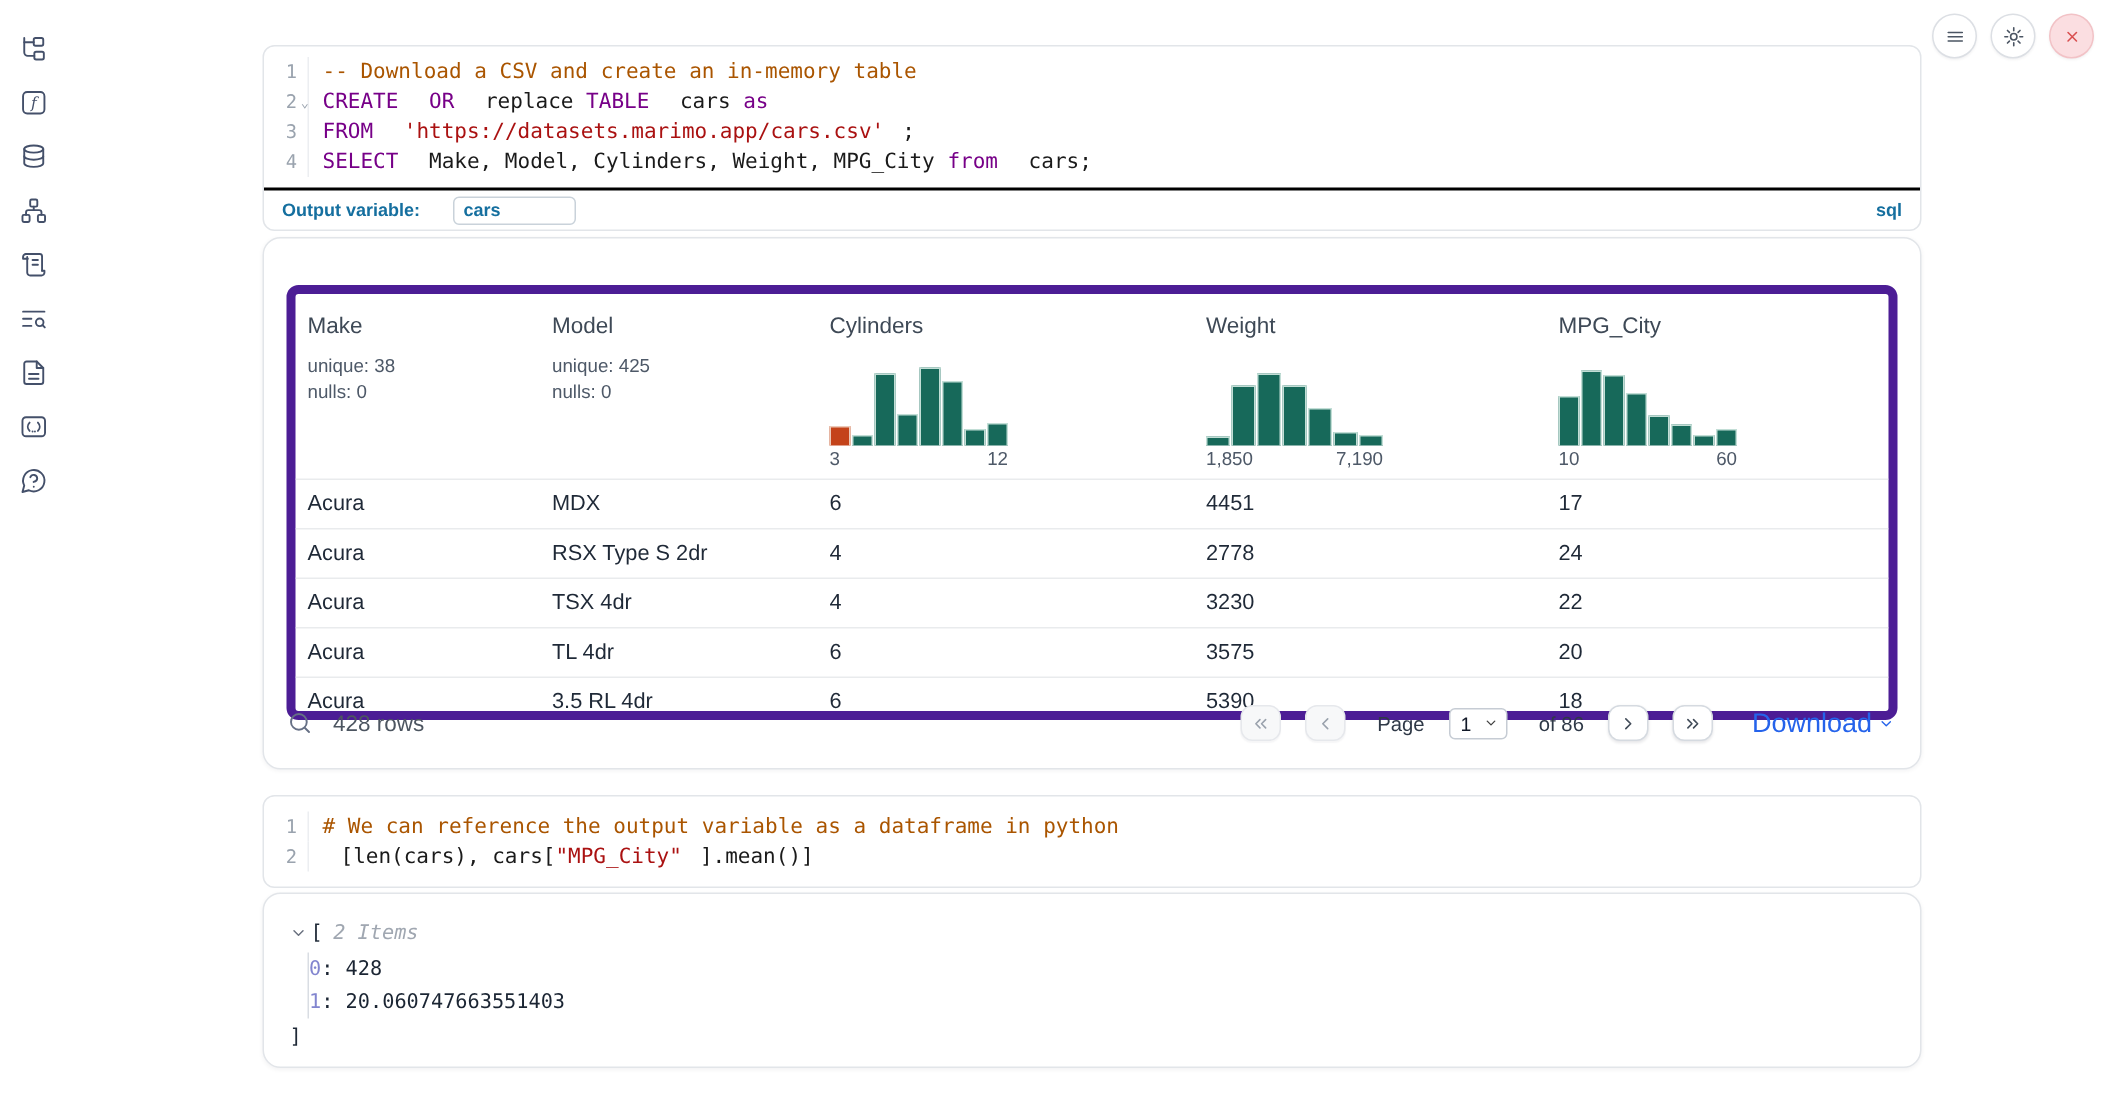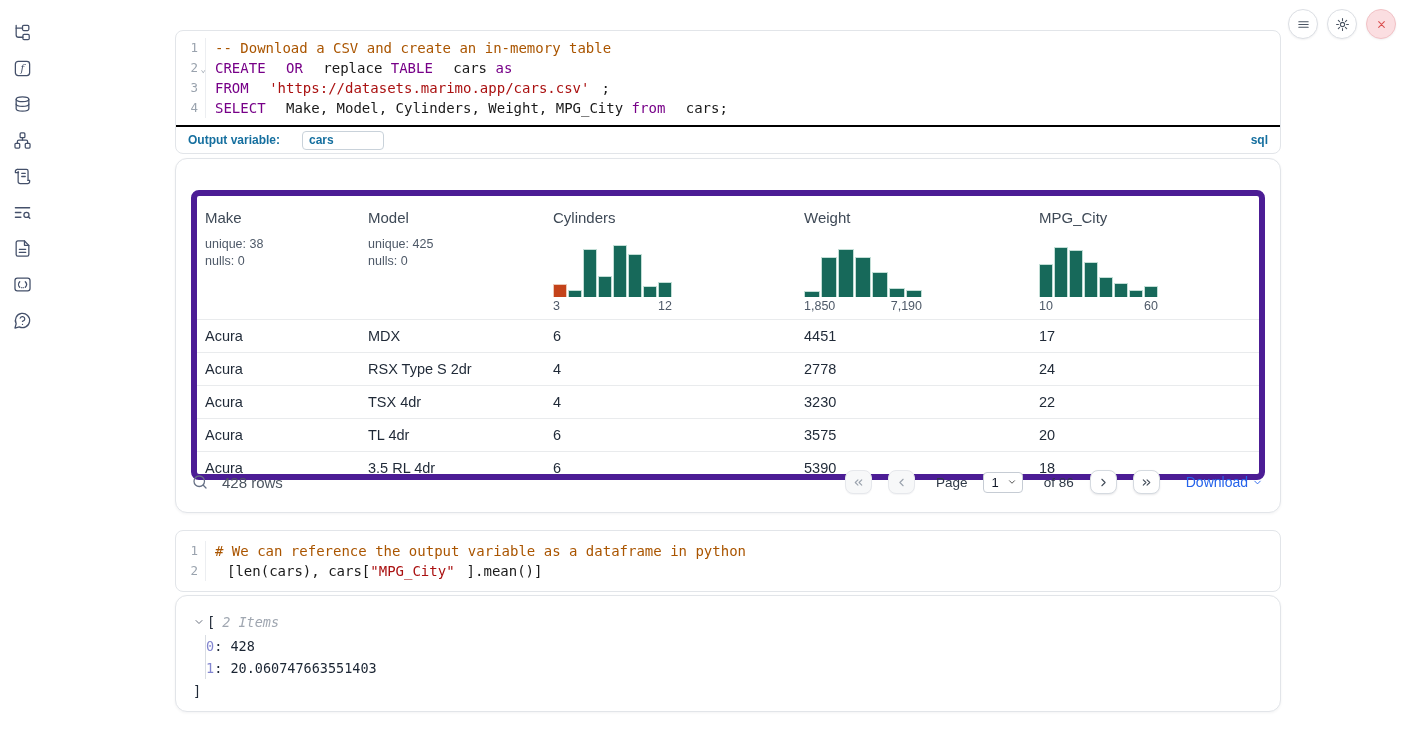--- a/index.html
+++ b/index.html
@@ -75,21 +75,21 @@
   .fright { display:flex; align-items:center; gap:16px; }
   .pgbtn { width:27px; height:24px; border-radius:8px; display:flex; align-items:center;
     justify-content:center; cursor:pointer; }
   .pgbtn svg { width:13px; height:13px; fill:none; stroke:currentColor; stroke-width:2; stroke-linecap:round; stroke-linejoin:round; }
   .pgbtn.muted { background:#f7f8f9; border:1px solid #e6e8ec; color:#9aa2ad; box-shadow:0 1px 1px rgba(16,24,40,.04); }
   .pgbtn.active { background:#fff; border:1px solid #d5dae0; color:#424c59; box-shadow:0 1px 2px rgba(16,24,40,.1); }
   .pglabel { font-size:13.5px; color:#2f3947; margin-left:5px; }
   .pagesel { height:21px; border:1px solid #c6ccd4; border-radius:4px; display:flex; align-items:center;
     padding:0 5px 0 7px; gap:8px; font-size:13px; color:#111827; background:#fff; cursor:pointer; }
   .pagesel svg { width:10px; height:10px; stroke:#444; fill:none; stroke-width:2.2; stroke-linecap:round; stroke-linejoin:round;}
-  .download { color:#2563eb; font-size:14px; display:flex; align-items:center; gap:4px;
+  .download { color:#2563eb; font-size:18px; display:flex; align-items:center; gap:4px;
     margin-left:10px; cursor:pointer; }
   .download svg { width:11px; height:11px; stroke:#2563eb; fill:none; stroke-width:2; stroke-linecap:round; stroke-linejoin:round;}
 
   
   .tree { padding:16px 18px 0 17px; font-family:"DejaVu Sans Mono", monospace; font-size:13.5px; color:#1f2937; }
   .tl1 { display:flex; align-items:center; height:20px; }
   .tl1 svg { width:12px; height:12px; stroke:#6b7280; fill:none; stroke-width:2; stroke-linecap:round; stroke-linejoin:round; margin-right:2px;}
   .titems { font-style:italic; color:#a0a7b1; margin-left:7px; }
   .tentries { margin:3px 0 0 12px; border-left:1px solid #d9dde3; }
   .tentry { height:22px; line-height:22px; }

